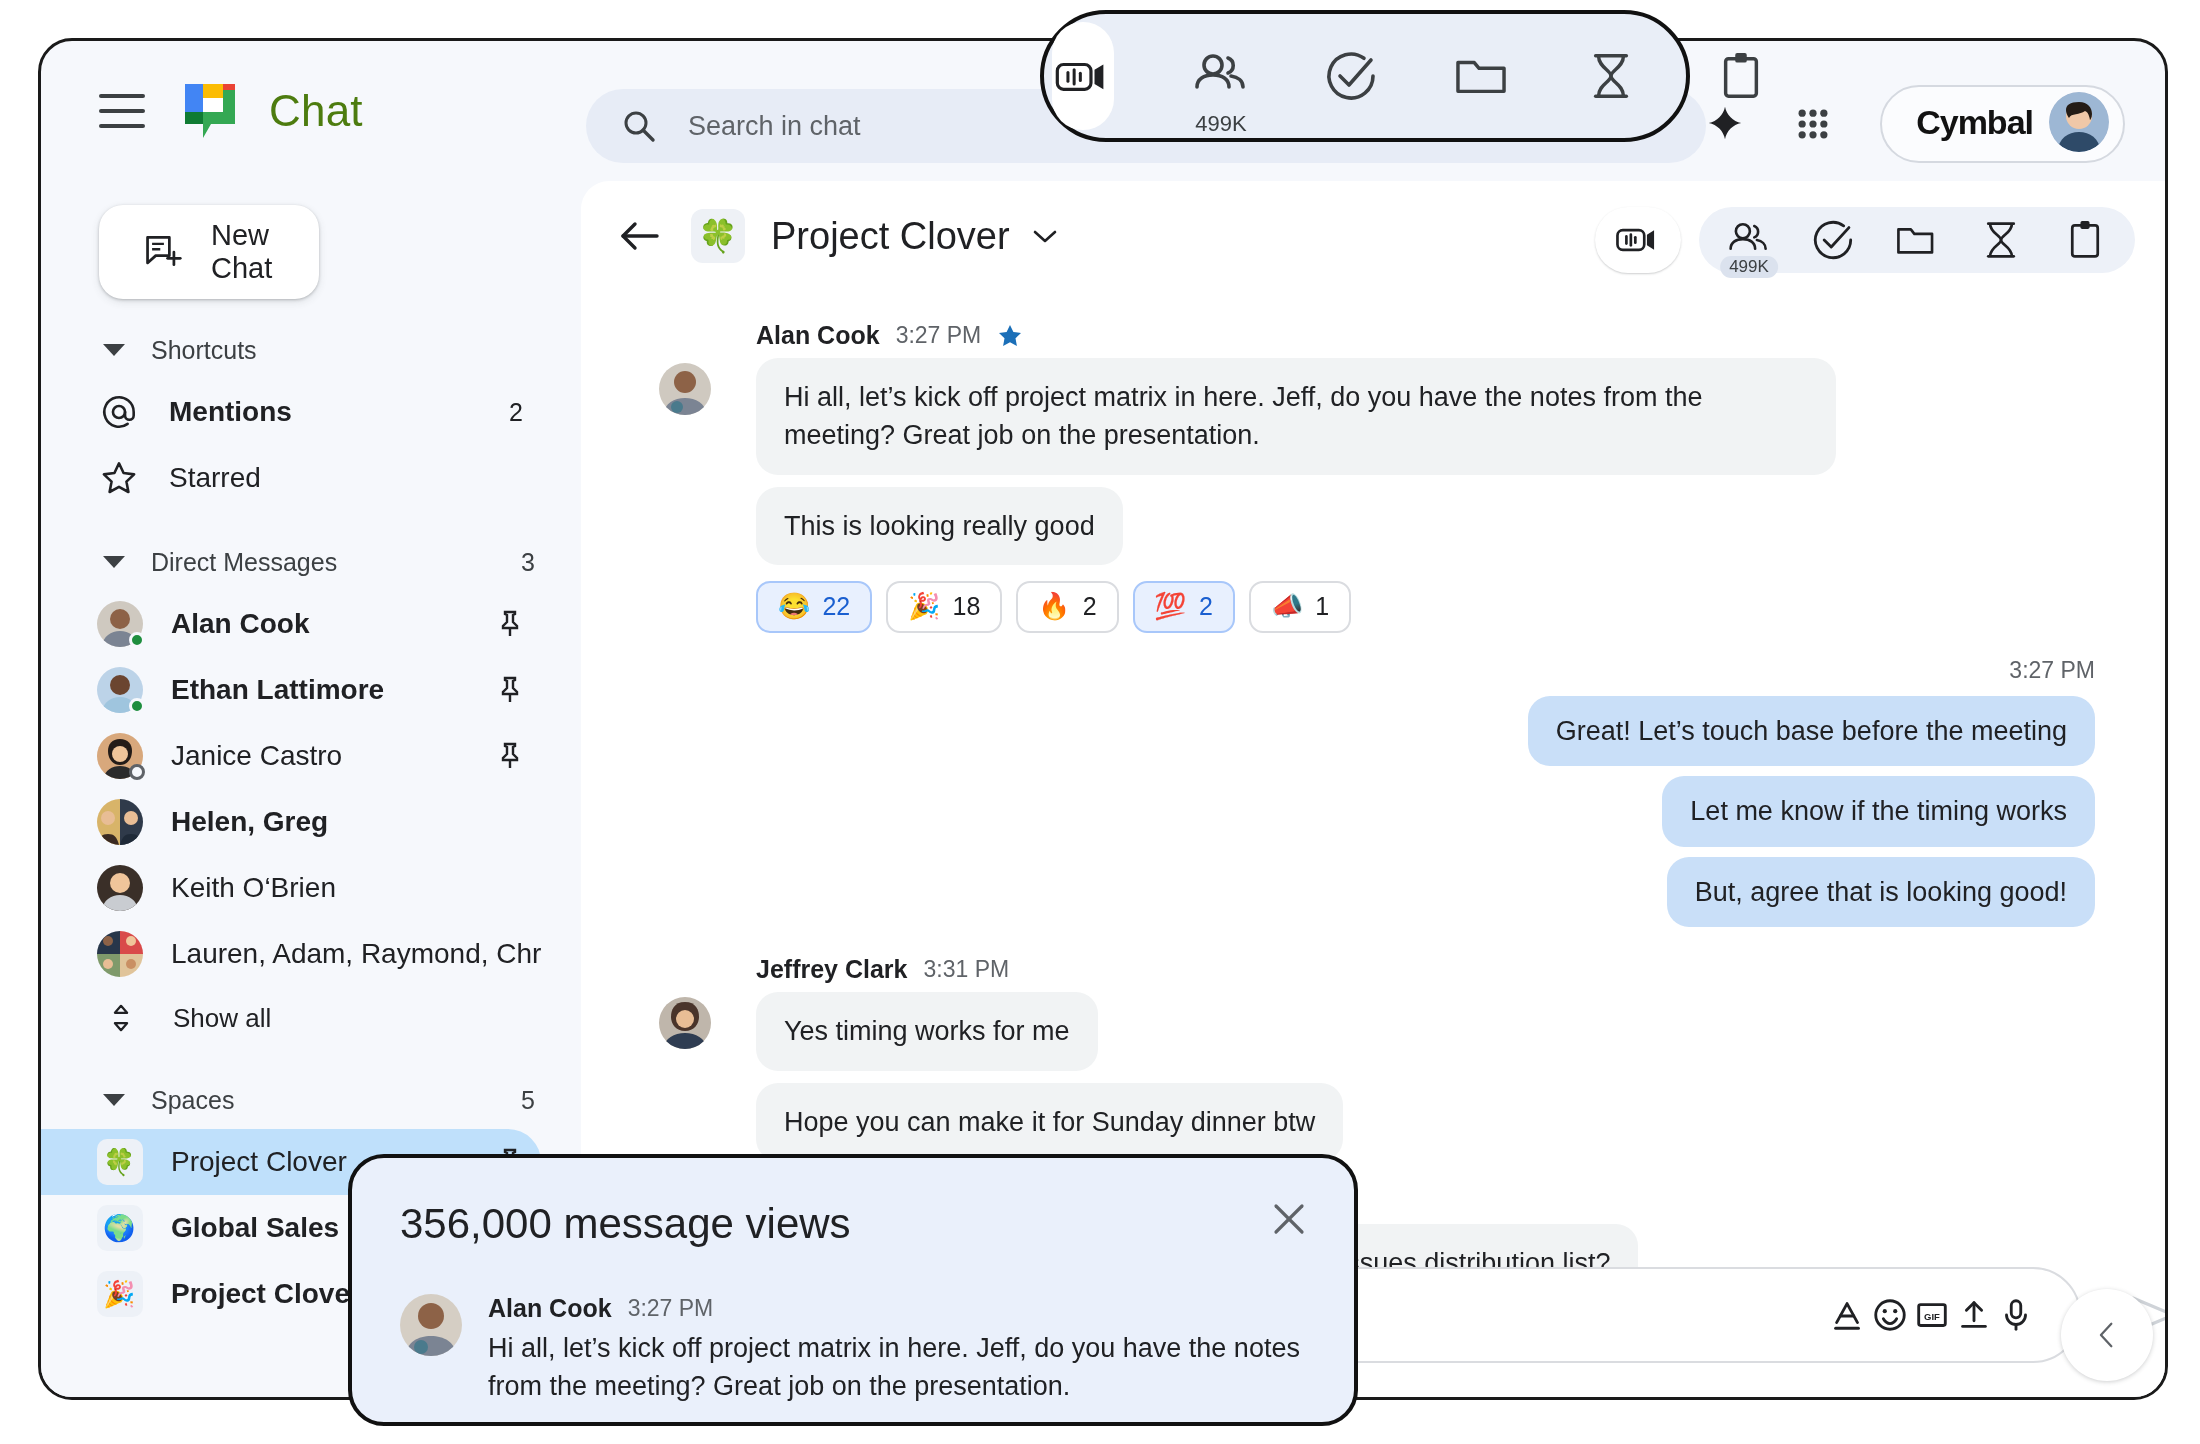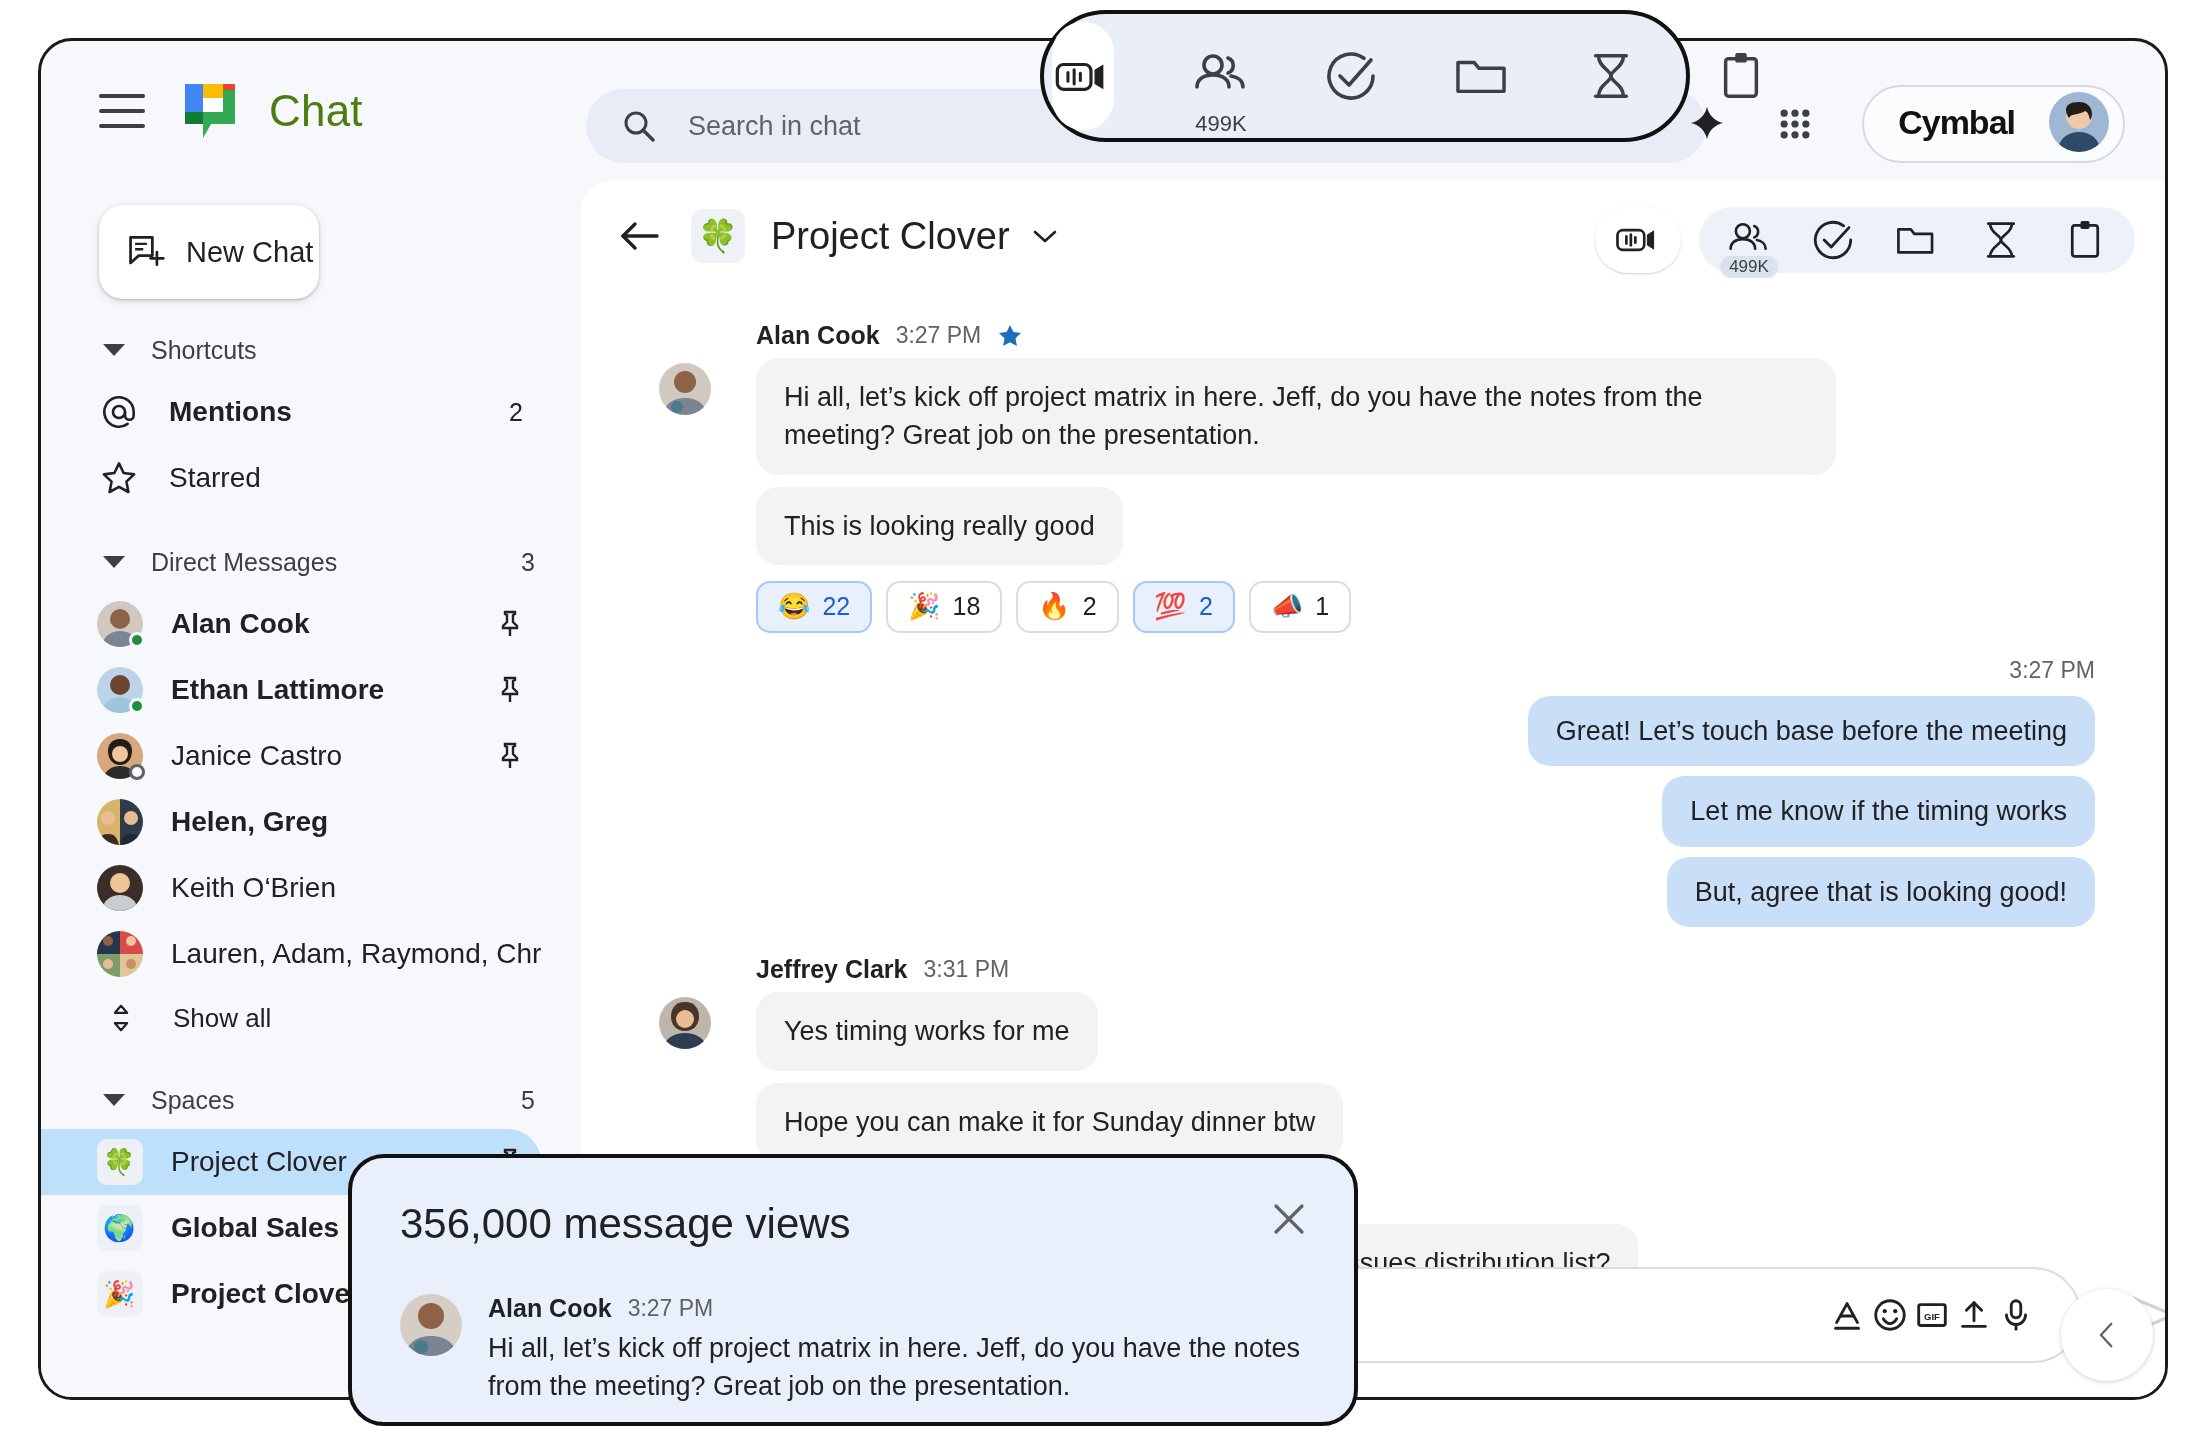--- a/index.html
+++ b/index.html
@@ -50,41 +50,41 @@
   .search-placeholder {
     margin-left: 32px; font-size: 27px; color: #5f6368;
   }
 
   .appbar-right {
     position: absolute; right: 40px; top: 44px;
     display: flex; align-items: center; gap: 46px;
   }
   .icon-btn { width: 42px; height: 42px; cursor: pointer; display:flex; align-items:center; justify-content:center; }
   .brand-chip {
-    display: flex; align-items: center; gap: 34px;
+    display: flex; align-items: center; gap: 16px;
     border: 2px solid #d5d9e0; border-radius: 44px;
     padding: 10px 14px 14px 34px; height: 78px;
     background: #fbfcfe;
   }
   .brand-name { font-size: 34px; font-weight: 700; letter-spacing: -1px; color:#121212; }
   .avatar { border-radius: 50%; overflow: hidden; flex: none; background:#cfd6e4; }
 
   
   .sidebar {
     position: absolute; left: 0; top: 140px;
     width: 540px; height: 1222px;
     background: #f6f8fc; padding-top: 10px;
     overflow: hidden;
   }
   .new-chat {
     margin: 14px 0 0 58px;
     width: 220px; height: 94px;
     background: #fff; border-radius: 24px;
     box-shadow: 0 1px 3px rgba(60,64,67,.3), 0 3px 8px rgba(60,64,67,.12);
-    display: flex; align-items: center; gap: 18px; padding-left: 25px;
+    display: flex; align-items: center; gap: 26px; padding-left: 42px;
     cursor: pointer;
   }
   .new-chat-label { font-size: 29px; color: #202124; }
 
   .section-head {
     display: flex; align-items: center; height: 58px;
     margin-top: 22px; padding-left: 62px; cursor: pointer;
   }
   .caret { width: 0; height: 0; border-left: 11px solid transparent; border-right: 11px solid transparent;
            border-top: 12px solid #3c4043; margin-right: 26px; }

